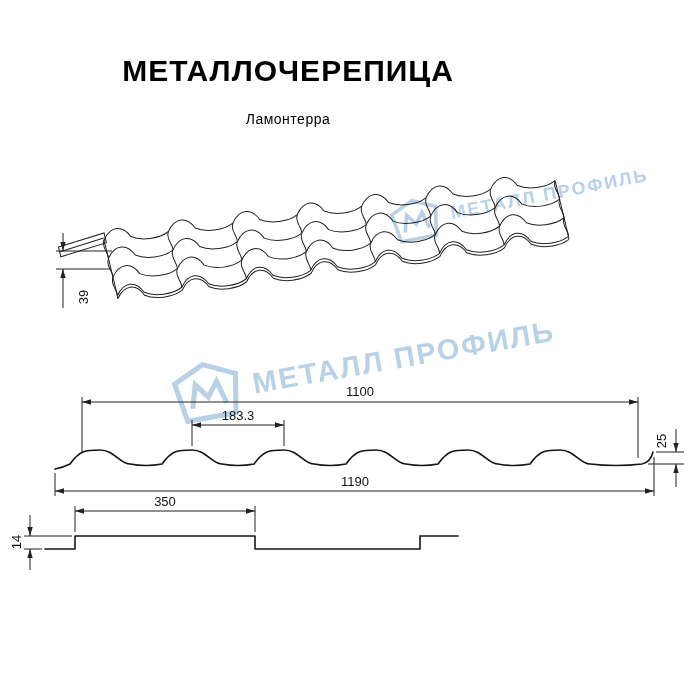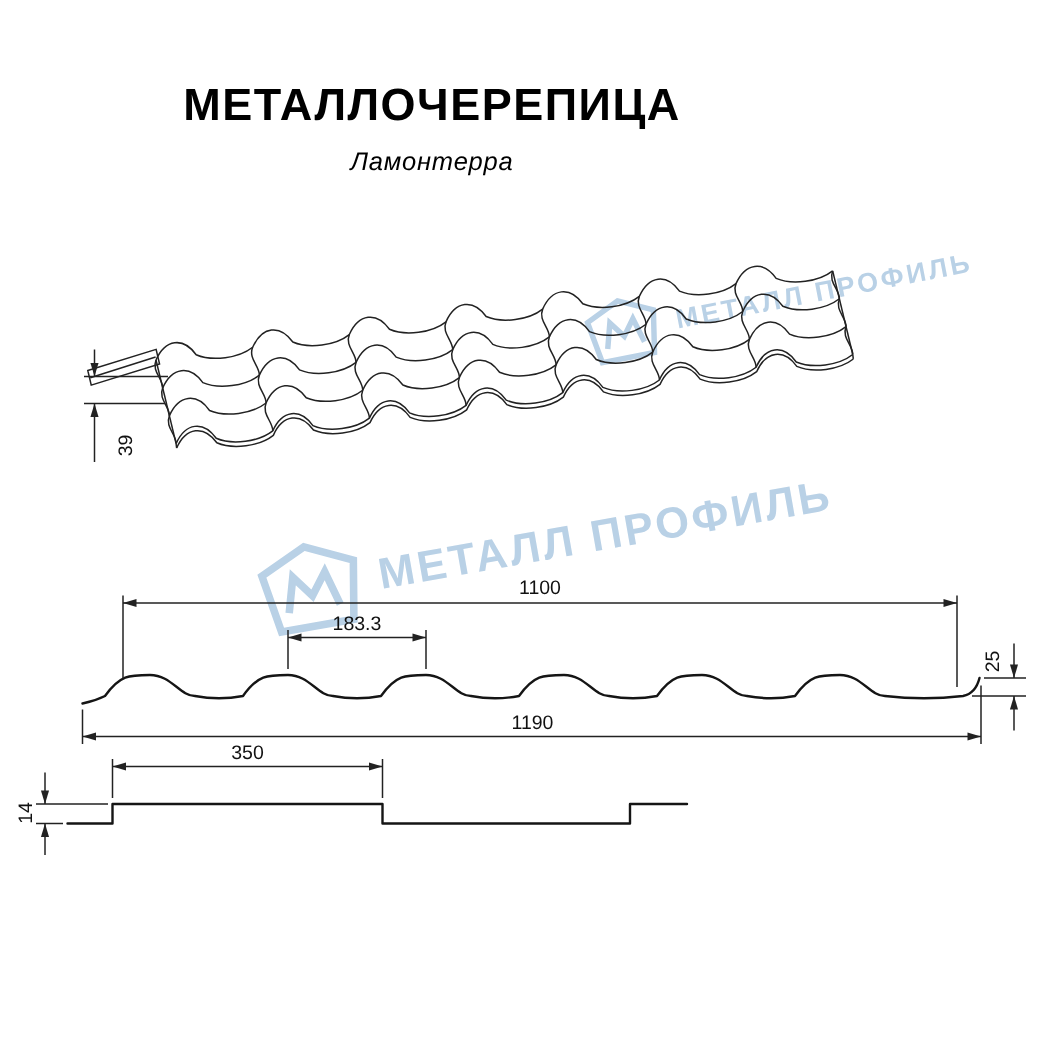--- a/index.html
+++ b/index.html
@@ -16,25 +16,24 @@
     text-align: center;
     z-index: 3;
   }
   .title {
     font-size: 30px;
     font-weight: bold;
     color: #000;
     letter-spacing: 1px;
   }
   .subtitle {
-    font-size: 17px;
+    font-size: 14px;
     color: #000;
-    margin-top: 10px;
+    margin-top: 23px;
     letter-spacing: 0.5px;
-    font-style: italic;
   }
   svg#draw {
     position: absolute;
     left: 0; top: 0;
     z-index: 2;
   }
   .ln { stroke: #222; stroke-width: 1; fill: none; }
   .pf { stroke: #151515; stroke-width: 1.6; fill: none; stroke-linejoin: round; stroke-linecap: round; }
   .ar { fill: #222; stroke: none; }
   .dims text {

